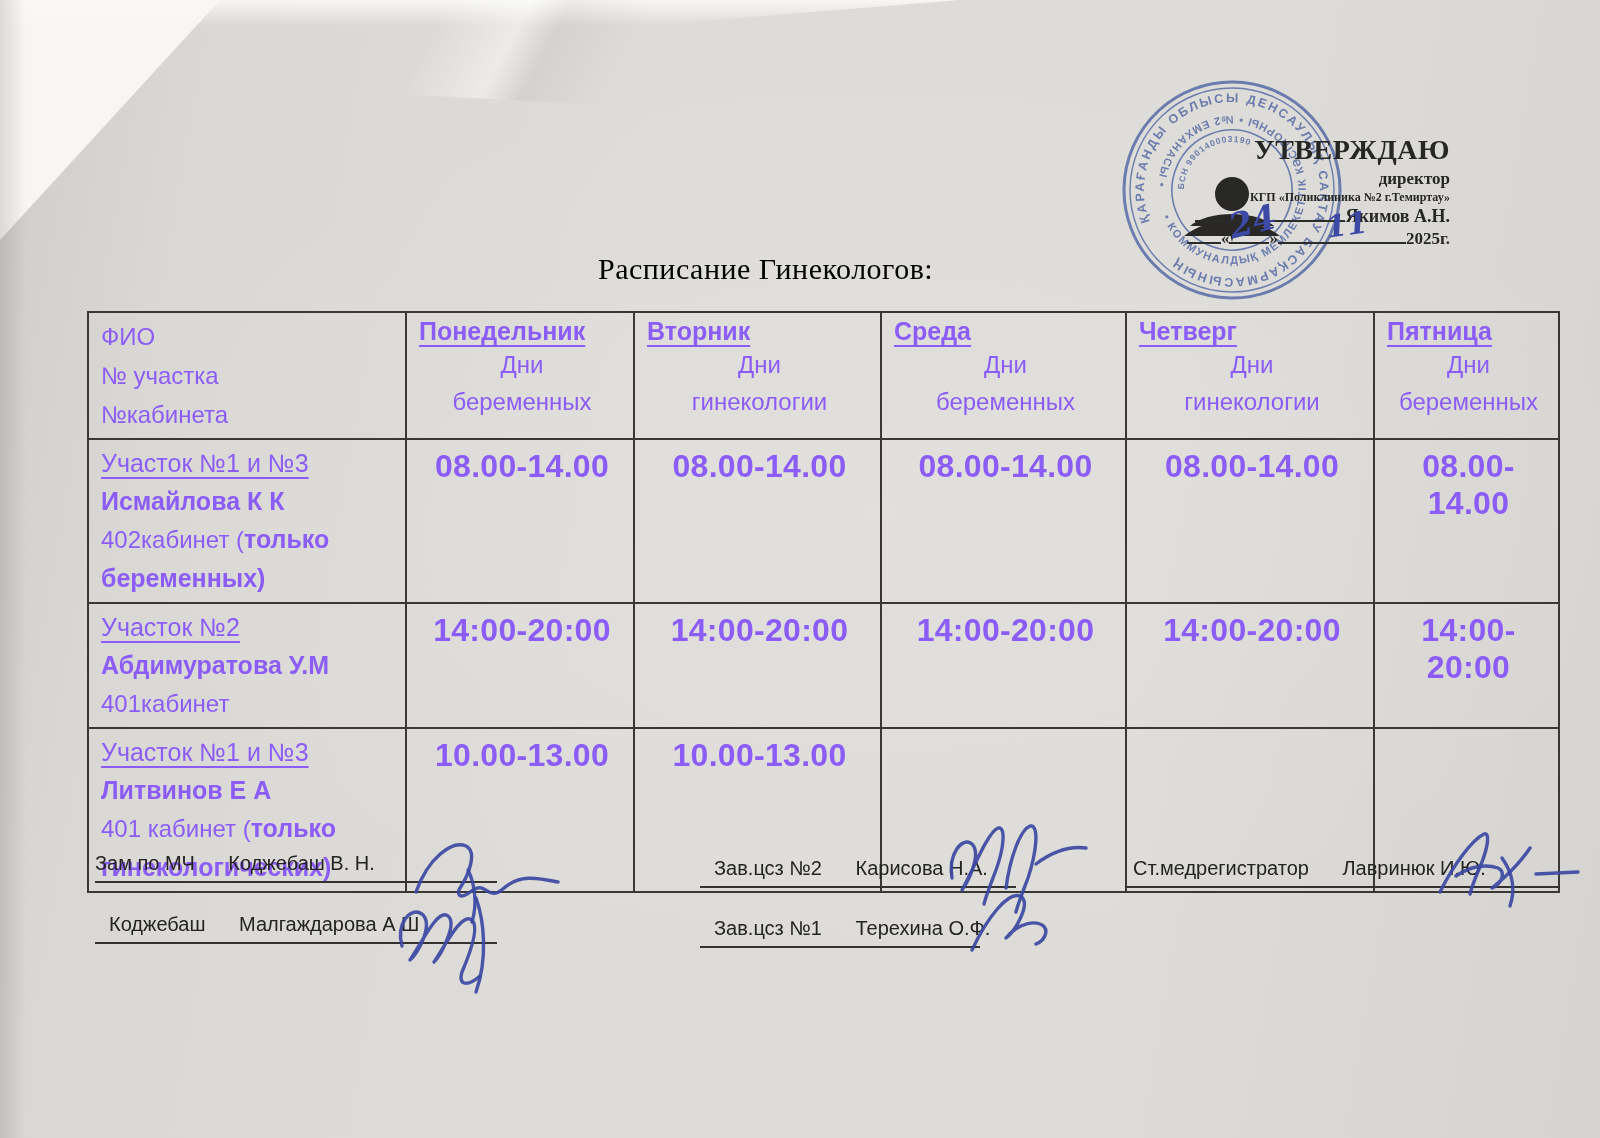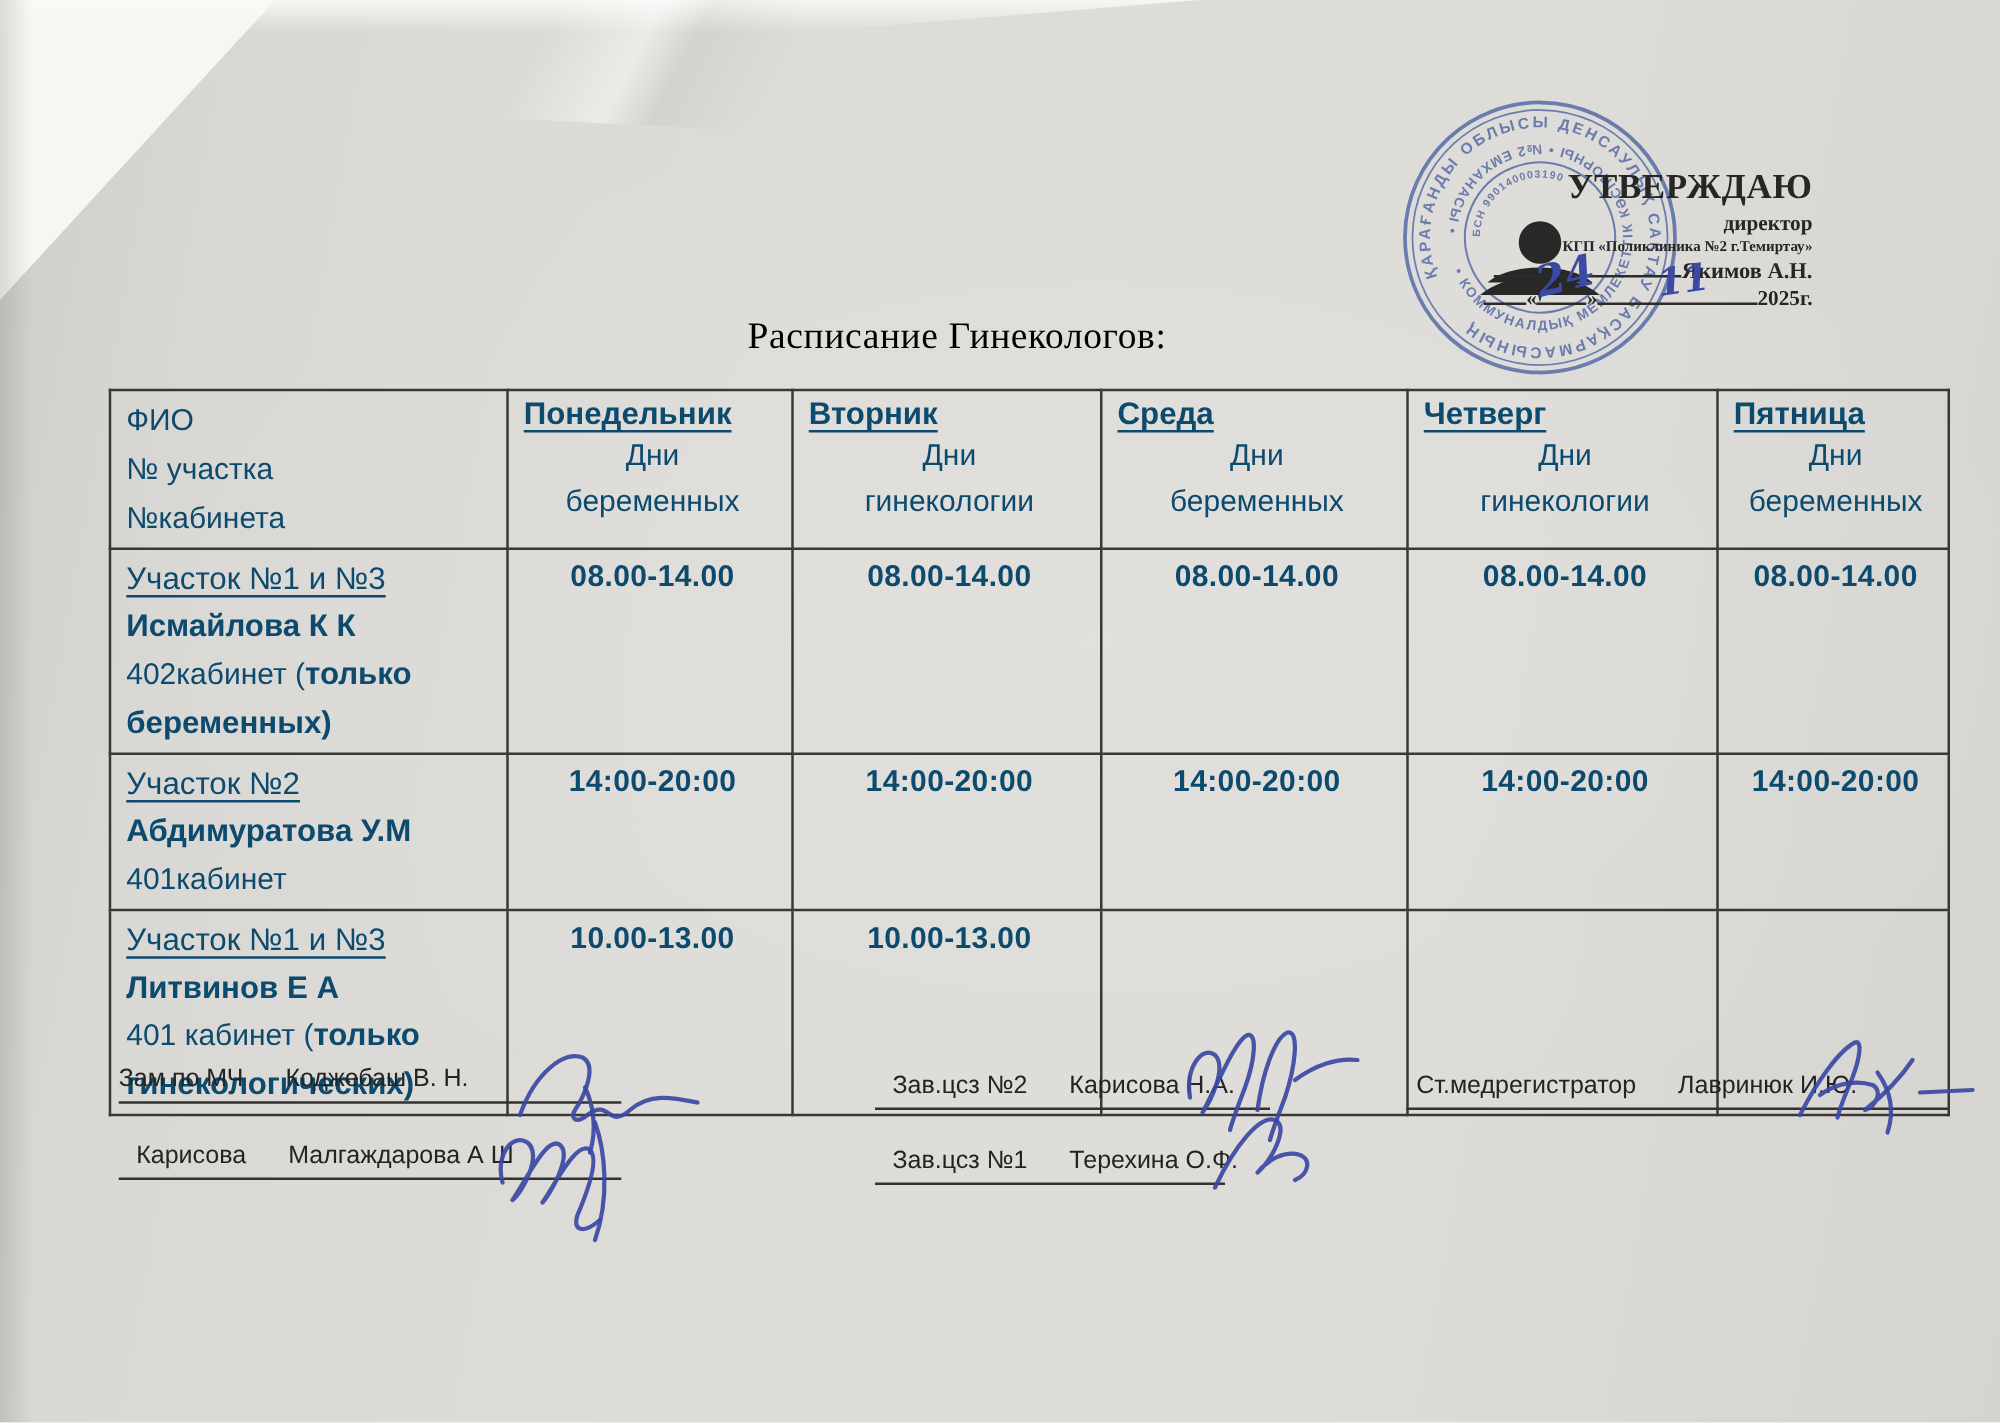--- a/index.html
+++ b/index.html
@@ -65,41 +65,41 @@
   .doc-title{
     position:absolute;left:598px;top:252px;z-index:3;
     font-family:"Liberation Serif", serif;font-size:30px;color:#000000;
     letter-spacing:.5px;
   }
 
   
   table.sched{
     position:absolute;left:87px;top:311px;z-index:3;
     border-collapse:collapse;table-layout:fixed;
-    width:1471px;color:#0c4a6e;
+    width:1471px;color:#8b5cf6;
   }
   table.sched td{
     border:2px solid #3a3834;vertical-align:top;
     padding:4px 8px 4px 12px;
   }
   table.sched td.timecell{text-align:center;padding-top:8px;}
   .fio-lines{font-size:24px;line-height:39px;}
   .day-name{
     font-size:25px;font-weight:bold;
     text-decoration:underline;text-decoration-thickness:2px;text-underline-offset:5px;
   }
   .day-sub{font-size:24px;text-align:center;line-height:37px;}
   .row-title{
     font-size:25px;font-weight:normal;line-height:38px;
     text-decoration:underline;text-decoration-thickness:2px;text-underline-offset:5px;
   }
   .row-doc{font-size:25px;font-weight:bold;line-height:38px;}
   .row-cab{font-size:24px;line-height:38px;}
   .row-cab b{font-size:25px;}
-  .time{font-size:24px;font-weight:bold;letter-spacing:.3px;}
+  .time{font-size:32px;font-weight:bold;letter-spacing:.3px;}
 
   
   .sigline{
     position:absolute;z-index:3;border-bottom:2px solid #34322f;
     font-size:20px;color:#232321;padding-bottom:6px;white-space:nowrap;
   }
   .sigline .role{margin-right:28px;}
   .sig-ink{position:absolute;z-index:4;}
   .sig-ink path{fill:none;stroke:#3b49a3;stroke-width:3.4;stroke-linecap:round;stroke-linejoin:round;opacity:.92;}
 </style>
@@ -252,21 +252,21 @@
     <td class="timecell"><span class="time"></span></td>
   </tr>
   </tbody>
 </table>
 
 <div class="sigline" style="left:95px;top:852px;width:402px;">
   <span style="margin-left:0" class="role">Зам по МЧ</span>
   <span>Коджебаш В. Н.</span>
 </div>
 <div class="sigline" style="left:95px;top:913px;width:402px;">
-  <span style="margin-left:14px" class="role">Карисова</span>
+  <span style="margin-left:14px" class="role">Коджебаш</span>
   <span>Малгаждарова А Ш</span>
 </div>
 <div class="sigline" style="left:700px;top:857px;width:316px;">
   <span style="margin-left:14px" class="role">Зав.цсз №2</span>
   <span>Карисова Н.А.</span>
 </div>
 <div class="sigline" style="left:700px;top:917px;width:280px;">
   <span style="margin-left:14px" class="role">Зав.цсз №1</span>
   <span>Терехина О.Ф.</span>
 </div>

